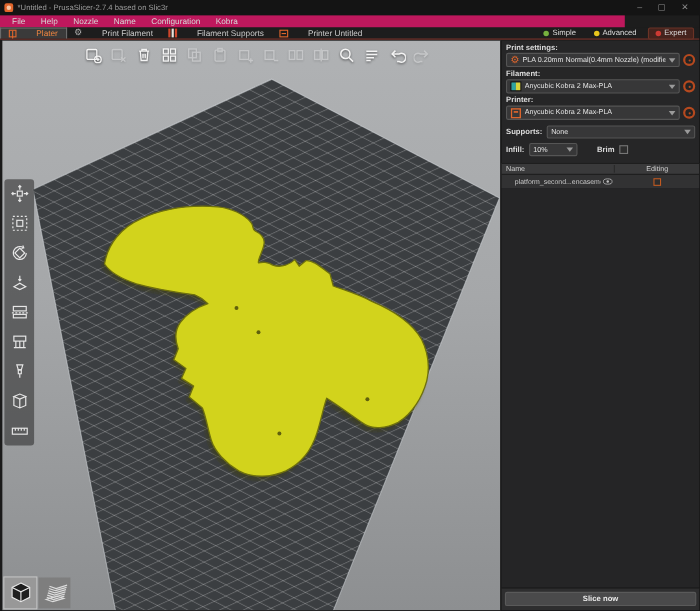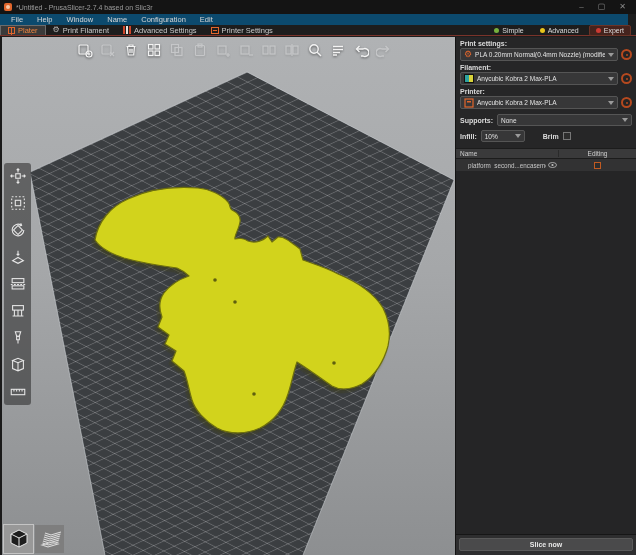--- a/index.html
+++ b/index.html
@@ -8,26 +8,26 @@
 
   
   .titlebar{position:absolute;left:0;top:0;width:636px;height:14px;background:#141414;display:flex;align-items:center;padding:0 4px;}
   .appicon{width:8px;height:8px;border-radius:2px;background:#e2662c;margin-right:4px;flex:0 0 auto;position:relative;}
   .appicon::after{content:"";position:absolute;left:2px;top:2px;width:4px;height:4px;border-radius:50%;background:#f7c9a8;}
   .title{font-size:7px;color:#9d9d9d;white-space:nowrap;}
   .wincontrols{margin-left:auto;display:flex;gap:14px;padding-right:6px;}
   .winbtn{font-size:8px;color:#8a8a8a;line-height:14px;cursor:default;}
 
   
-  .menubar{position:absolute;left:0;top:14px;width:628px;height:11px;background:#0c4a6e;display:flex;align-items:center;padding-left:4px;}
+  .menubar{position:absolute;left:0;top:14px;width:568px;height:11px;background:#be185d;display:flex;align-items:center;padding-left:4px;}
   .menuitem{font-size:7.5px;color:#d6d6d6;padding:0 7px;line-height:11px;}
 
   
   .tabbar{position:absolute;left:0;top:25px;width:636px;height:11px;background:#1d1d1d;display:flex;align-items:stretch;border-bottom:1px solid #7a332a;}
-  .tab{display:flex;align-items:center;gap:3px;padding:0 7px;font-size:7.5px;color:#c9c9c9;}
+  .tab{display:flex;align-items:center;gap:18px;padding:0 7px;font-size:7.5px;color:#c9c9c9;}
   .tab.active{background:#3a3a3a;border:1px solid #6b6b6b;border-bottom:none;color:#ef8540;}
   .platericon{width:7px;height:7px;border:1px solid #e2662c;position:relative;}
   .platericon::after{content:"";position:absolute;left:2px;top:0;width:1px;height:7px;background:#e2662c;}
   .gearglyph{font-size:8px;color:#b5b5b5;line-height:8px;}
   .filicon{display:flex;gap:1px;}
   .filicon span{width:2px;height:8px;background:#d0452a;}
   .filicon span:nth-child(2){background:#e8e2da;}
   .prnicon{width:8px;height:7px;border:1px solid #e2662c;position:relative;}
   .prnicon::after{content:"";position:absolute;left:1px;top:2px;width:4px;height:1px;background:#e2662c;}
   .modes{margin-left:auto;display:flex;align-items:center;gap:4px;padding-right:5px;}
@@ -96,46 +96,46 @@
     <span class="wincontrols">
       <span class="winbtn">–</span>
       <span class="winbtn">▢</span>
       <span class="winbtn">✕</span>
     </span>
   </div>
 
   <div class="menubar">
     <span class="menuitem">File</span>
     <span class="menuitem">Help</span>
-    <span class="menuitem">Window</span>
+    <span class="menuitem">Nozzle</span>
     <span class="menuitem">Name</span>
     <span class="menuitem">Configuration</span>
-    <span class="menuitem">Edit</span>
+    <span class="menuitem">Kobra</span>
   </div>
 
   <div class="tabbar">
     <div class="tab active">
       <span class="platericon"></span>
       <span>Plater</span>
     </div>
     <div class="tab">
       <span class="gearglyph">⚙</span>
       <span>Print Filament</span>
     </div>
     <div class="tab">
       <span class="filicon">
           <span></span>
           <span></span>
           <span></span>
         </span>
-      <span>Advanced Settings</span>
+      <span>Filament Supports</span>
     </div>
     <div class="tab">
       <span class="prnicon"></span>
-      <span>Printer Settings</span>
+      <span>Printer Untitled</span>
     </div>
     <div class="modes">
       <div class="modebtn">
         <span class="modedot" style="background:#77b13e"></span>
         <span>Simple</span>
       </div>
       <div class="modebtn">
         <span class="modedot" style="background:#e8c51c"></span>
         <span>Advanced</span>
       </div>

